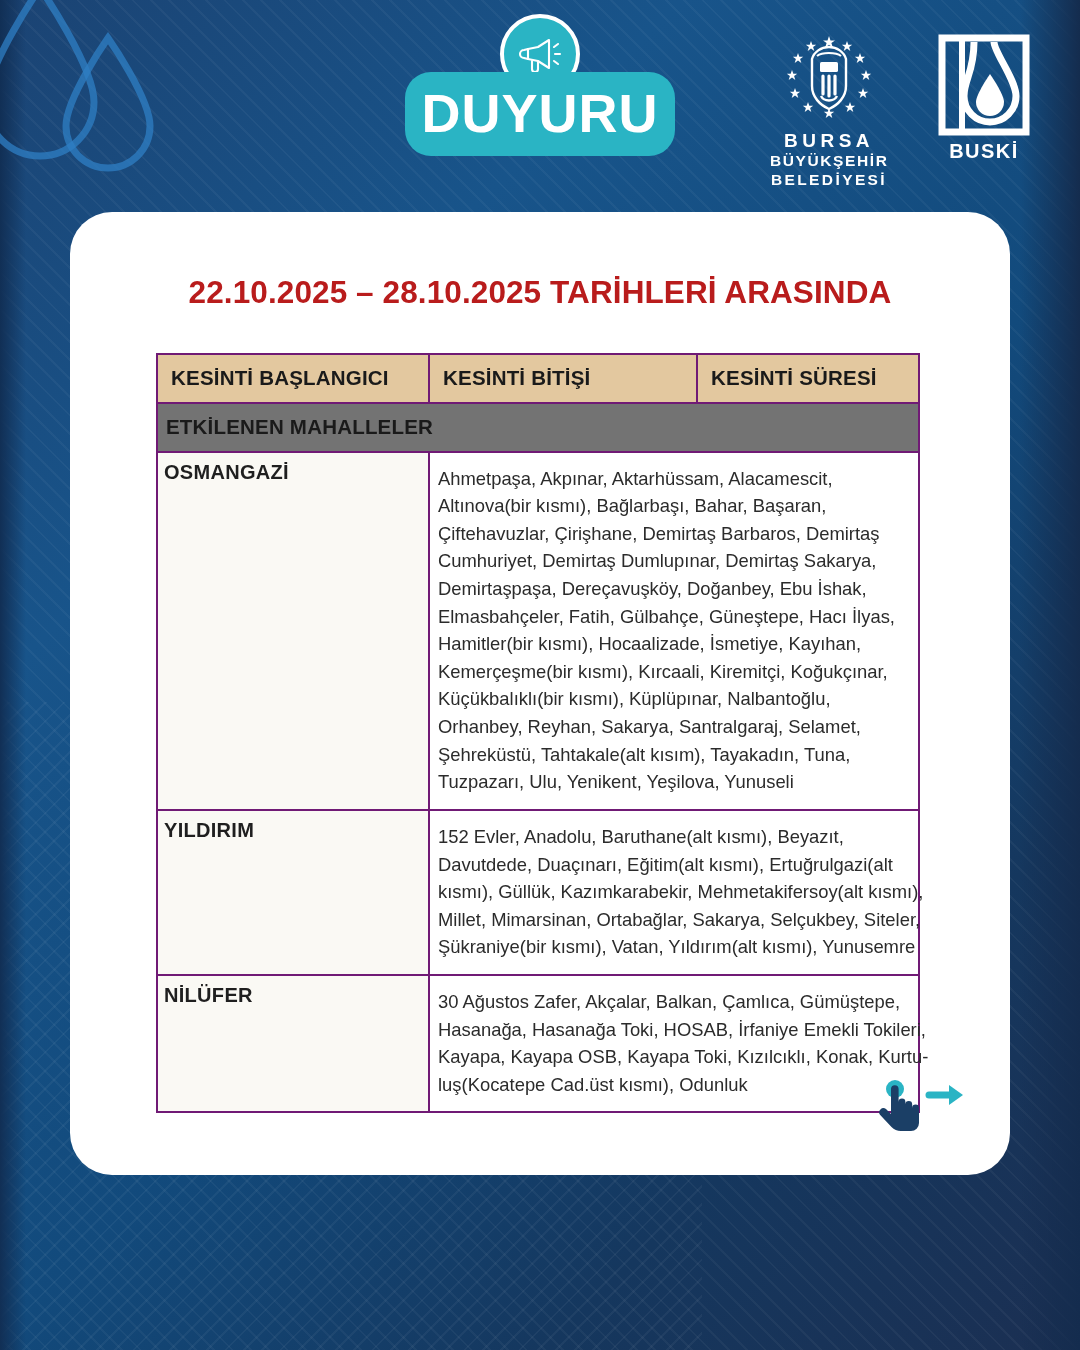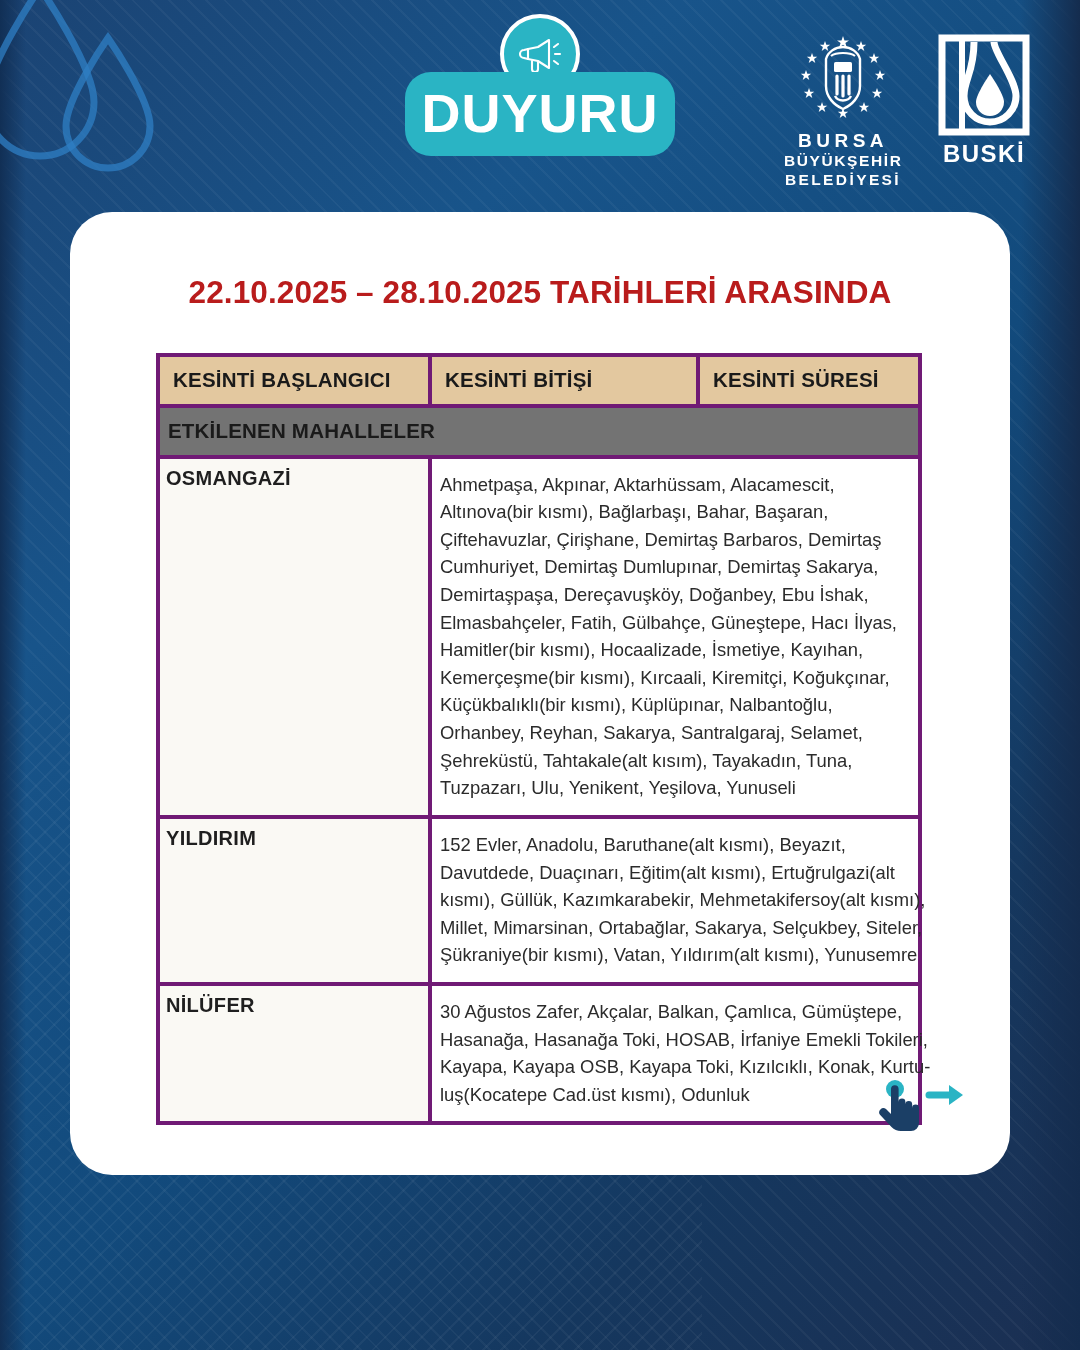--- a/index.html
+++ b/index.html
@@ -106,42 +106,42 @@
     letter-spacing: 1px;
     line-height: 1;
   }
 
   .logos {
     position: absolute;
     right: 48px;
     top: 34px;
     display: flex;
     align-items: flex-start;
-    gap: 34px;
+    gap: 48px;
   }
   .logo-bursa { width: 118px; }
   .logo-bursa .crest { display: block; margin: 0 auto; }
   .logo-bursa .txt {
     margin-top: 6px;
     text-align: center;
     color: #ffffff;
     font-weight: 700;
     line-height: 1.18;
   }
   .logo-bursa .t1 { font-size: 19px; letter-spacing: 4.5px; }
   .logo-bursa .t2 { font-size: 15.5px; letter-spacing: 1.6px; }
   .logo-bursa .t3 { font-size: 15.5px; letter-spacing: 2.4px; }
 
   .logo-buski { width: 96px; }
   .logo-buski .mark { display: block; }
   .logo-buski .txt {
     margin-top: 4px;
     text-align: center;
     color: #ffffff;
-    font-size: 24px;
+    font-size: 20px;
     font-weight: 700;
     letter-spacing: 1.5px;
   }
 
   
   .card {
     position: absolute;
     left: 70px;
     top: 212px;
     width: 940px;
@@ -161,21 +161,21 @@
   }
 
   
   .table {
     margin: 39px 86px 0;
     width: 762px;
     border-collapse: collapse;
     table-layout: fixed;
   }
   .table td, .table th {
-    border: 4px solid #701a75;
+    border: 2px solid #701a75;
     vertical-align: top;
     text-align: left;
   }
   .th-band {
     background: #e3c89f;
     color: #1a1a1a;
     font-size: 20.5px;
     font-weight: 700;
     padding: 11px 13px 12px;
     letter-spacing: .2px;

